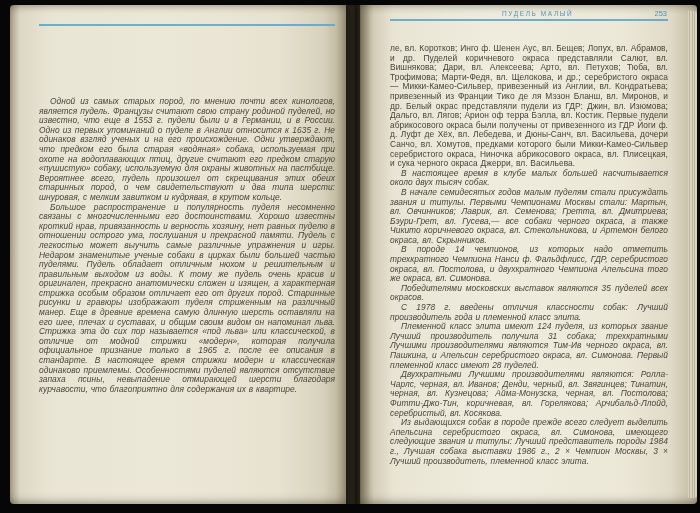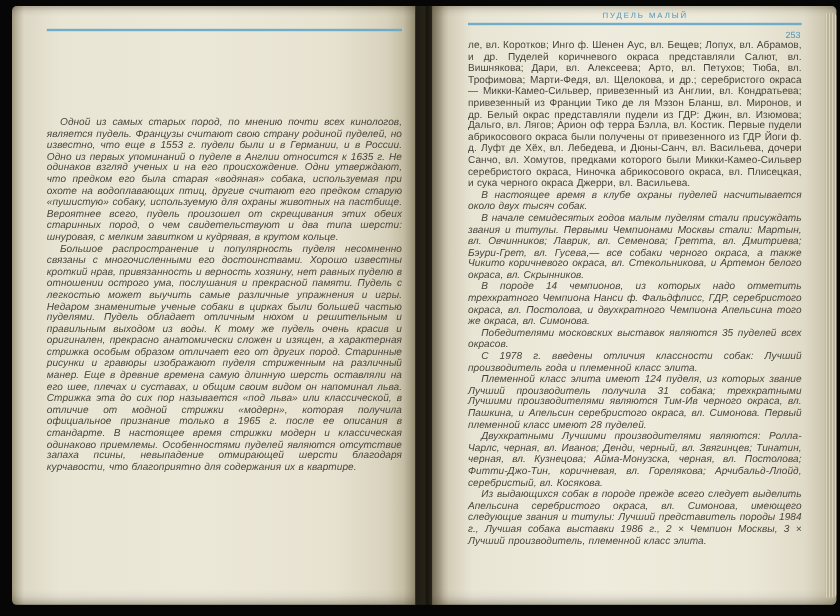--- a/index.html
+++ b/index.html
@@ -103,38 +103,38 @@
     position: absolute;
     top: 5px;
     left: 112px;
     font-size: 6.5px;
     letter-spacing: 1.6px;
     color: #4e94ba;
     white-space: nowrap;
   }
   .page-number {
     position: absolute;
-    top: 20px;
+    top: 4px;
     right: 1px;
     font-size: 7.5px;
     color: #4e94ba;
   }
   .bodytext {
     position: absolute;
     left: 0;
     width: 100%;
     font-size: 8.4px;
     line-height: 9.6px;
     color: #48443c;
     text-align: justify;
     word-spacing: 0.4px;
     letter-spacing: 0.05px;
   }
   .bodytext-left { top: 92px; }
-  .bodytext-right { top: 28px; }
+  .bodytext-right { top: 39px; }
   .para { margin: 0; }
   .para.indent { text-indent: 11px; font-style: italic; }
 </style>
 </head>
 <body>
 
 <div class="stage">
   <div class="book">
 
     <div class="page page-left">
@@ -148,21 +148,21 @@
     </div>
 
     <div class="page page-right">
       <div class="page-edges"></div>
       <div class="content content-right">
         <span class="running-head">ПУДЕЛЬ МАЛЫЙ</span>
         <span class="page-number">253</span>
         <div class="rule rule-right"></div>
         <div class="bodytext bodytext-right">
           <p class="para">ле, вл. Коротков; Инго ф. Шенен Аус, вл. Бещев; Лопух, вл. Абрамов, и др. Пуделей коричневого окраса представляли Салют, вл. Вишнякова; Дари, вл. Алексеева; Арто, вл. Петухов; Тюба, вл. Трофимова; Марти-Федя, вл. Щелокова, и др.; серебристого окраса — Микки-Камео-Сильвер, привезенный из Англии, вл. Кондратьева; привезенный из Франции Тико де ля Мэзон Бланш, вл. Миронов, и др. Белый окрас представляли пудели из ГДР: Джин, вл. Изюмова; Дальго, вл. Лягов; Арион оф терра Бэлла, вл. Костик. Первые пудели абрикосового окраса были получены от привезенного из ГДР Йоги ф. д. Луфт де Хёх, вл. Лебедева, и Дюны-Санч, вл. Васильева, дочери Санчо, вл. Хомутов, предками которого были Микки-Камео-Сильвер серебристого окраса, Ниночка абрикосового окраса, вл. Плисецкая, и сука черного окраса Джерри, вл. Васильева.</p>
-          <p class="para indent">В настоящее время в клубе охраны пуделей насчитывается около двух тысяч собак.</p>
+          <p class="para indent">В настоящее время в клубе малых большей насчитывается около двух тысяч собак.</p>
           <p class="para indent">В начале семидесятых годов малым пуделям стали присуждать звания и титулы. Первыми Чемпионами Москвы стали: Мартын, вл. Овчинников; Лаврик, вл. Семенова; Гретта, вл. Дмитриева; Бэури-Грет, вл. Гусева,— все собаки черного окраса, а также Чикито коричневого окраса, вл. Стекольникова, и Артемон белого окраса, вл. Скрынников.</p>
           <p class="para indent">В породе 14 чемпионов, из которых надо отметить трехкратного Чемпиона Нанси ф. Фальдфлисс, ГДР, серебристого окраса, вл. Постолова, и двухкратного Чемпиона Апельсина того же окраса, вл. Симонова.</p>
           <p class="para indent">Победителями московских выставок являются 35 пуделей всех окрасов.</p>
           <p class="para indent">С 1978 г. введены отличия классности собак: Лучший производитель года и племенной класс элита.</p>
           <p class="para indent">Племенной класс элита имеют 124 пуделя, из которых звание Лучший производитель получила 31 собака; трехкратными Лучшими производителями являются Тим-Ив черного окраса, вл. Пашкина, и Апельсин серебристого окраса, вл. Симонова. Первый племенной класс имеют 28 пуделей.</p>
           <p class="para indent">Двухкратными Лучшими производителями являются: Ролла-Чарлс, черная, вл. Иванов; Денди, черный, вл. Звягинцев; Тинатин, черная, вл. Кузнецова; Айма-Монузска, черная, вл. Постолова; Фитти-Джо-Тин, коричневая, вл. Горелякова; Арчибальд-Ллойд, серебристый, вл. Косякова.</p>
           <p class="para indent">Из выдающихся собак в породе прежде всего следует выделить Апельсина серебристого окраса, вл. Симонова, имеющего следующие звания и титулы: Лучший представитель породы 1984 г., Лучшая собака выставки 1986 г., 2 × Чемпион Москвы, 3 × Лучший производитель, племенной класс элита.</p>
         </div>
       </div>
     </div>

